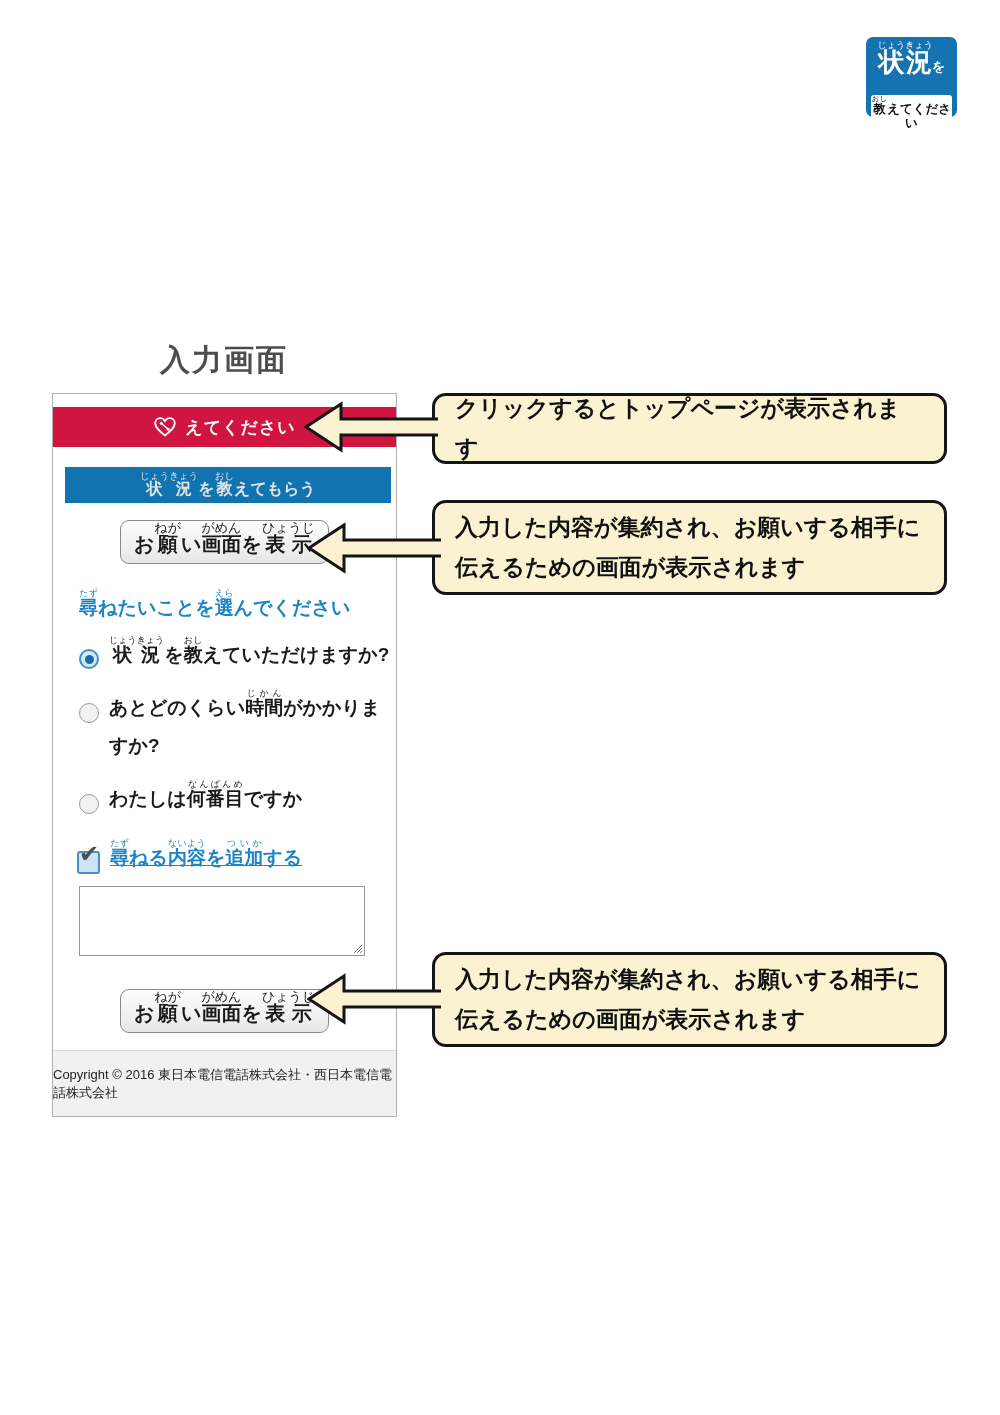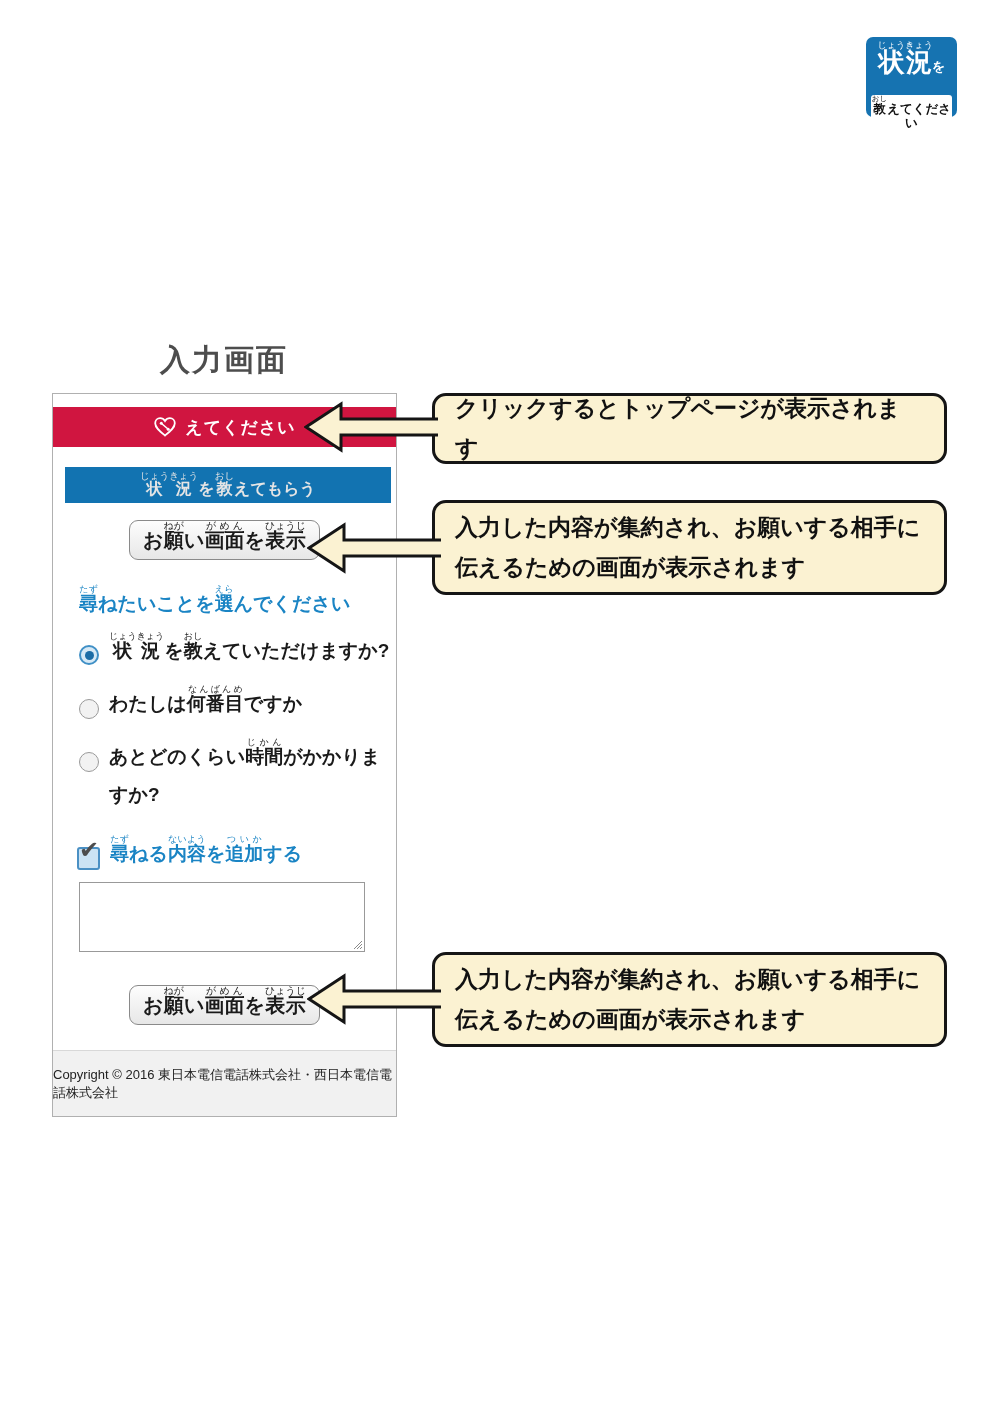--- a/index.html
+++ b/index.html
@@ -51,21 +51,21 @@
   .p-bluebar rt{font-size:9.5px;}
 
   .btn-row{text-align:center;margin-top:17px;}
   .btn-row2{text-align:center;margin-top:33px;}
   .show-btn{
     display:inline-block;border:1px solid #8a8a8a;border-radius:9px;
     background:linear-gradient(#fdfdfd,#e7e7e7);
     padding:2px 13px 5px;font-size:20px;font-weight:700;color:#1a1a1a;
     cursor:pointer;
   }
-  .show-btn rt{font-size:10px;}
+  .show-btn rt{font-size:13px;}
 
   .q-heading{
     margin:24px 0 0 26px;font-size:19px;font-weight:700;
     color:var(--link_blue,#1a84c4);
   }
   .q-heading rt{font-size:9px;}
 
   .radio-group{margin:8px 6px 0 26px;}
   .radio-row{display:flex;align-items:flex-start;margin-top:14px;}
   .radio-circle{
@@ -86,21 +86,21 @@
   .checkbox-row{display:flex;align-items:flex-start;margin:20px 0 0 24px;}
   .checkbox-box{
     flex:0 0 auto;width:19px;height:19px;border:2px solid #4a90c4;border-radius:3px;
     background:#cbe3f4;margin:13px 10px 0 0;position:relative;
   }
   .check-glyph{
     position:absolute;top:-11px;left:0px;font-size:24px;color:#4d4d4d;
     font-weight:700;display:none;line-height:1;
   }
   .checkbox-row.checked .check-glyph{display:block;}
-  .checkbox-label{font-size:19px;font-weight:700;color:var(--link_blue,#1a84c4);}
+  .checkbox-label{font-size:19px;font-weight:700;color:var(--link_blue,#1a84c4);text-decoration:underline;}
   .checkbox-label rt{font-size:9px;}
 
   .textarea-wrap{position:relative;margin:12px 0 0 26px;width:286px;}
   .free-textarea{
     width:286px;height:70px;box-sizing:border-box;border:1px solid #999999;
     background:#ffffff;resize:none;outline:none;display:block;
     font-family:"Liberation Sans","DejaVu Sans",sans-serif;
   }
   .resize-corner{position:absolute;right:2px;bottom:2px;}
 
@@ -157,25 +157,25 @@
 
   <div class="q-heading"><ruby>尋<rt>たず</rt></ruby><ruby>ねたいことを<rt></rt></ruby><ruby>選<rt>えら</rt></ruby><ruby>んでください<rt></rt></ruby></div>
 
   <div class="radio-group">
     <div class="radio-row selected">
       <span class="radio-circle"></span>
       <span class="radio-label"><ruby>状況<rt>じょうきょう</rt></ruby><ruby>を<rt></rt></ruby><ruby>教<rt>おし</rt></ruby><ruby>えていただけますか?<rt></rt></ruby></span>
     </div>
     <div class="radio-row">
       <span class="radio-circle"></span>
-      <span class="radio-label"><ruby>わたしは<rt></rt></ruby><ruby>何番目<rt>なんばんめ</rt></ruby><ruby>ですか<rt></rt></ruby></span>
+      <span class="radio-label"><ruby>あとどのくらい<rt></rt></ruby><ruby>時間<rt>じかん</rt></ruby><ruby>がかかりますか?<rt></rt></ruby></span>
     </div>
     <div class="radio-row">
       <span class="radio-circle"></span>
-      <span class="radio-label"><ruby>あとどのくらい<rt></rt></ruby><ruby>時間<rt>じかん</rt></ruby><ruby>がかかりますか?<rt></rt></ruby></span>
+      <span class="radio-label"><ruby>わたしは<rt></rt></ruby><ruby>何番目<rt>なんばんめ</rt></ruby><ruby>ですか<rt></rt></ruby></span>
     </div>
   </div>
 
   <div class="checkbox-row checked">
     <span class="checkbox-box">
       <span class="check-glyph">✔</span>
     </span>
     <span class="checkbox-label"><ruby>尋<rt>たず</rt></ruby><ruby>ねる<rt></rt></ruby><ruby>内容<rt>ないよう</rt></ruby><ruby>を<rt></rt></ruby><ruby>追加<rt>ついか</rt></ruby><ruby>する<rt></rt></ruby></span>
   </div>
 

